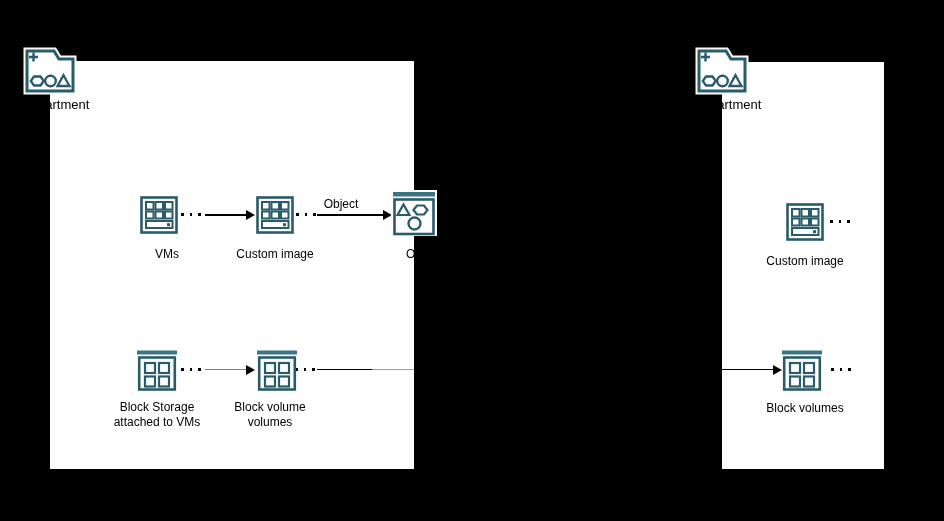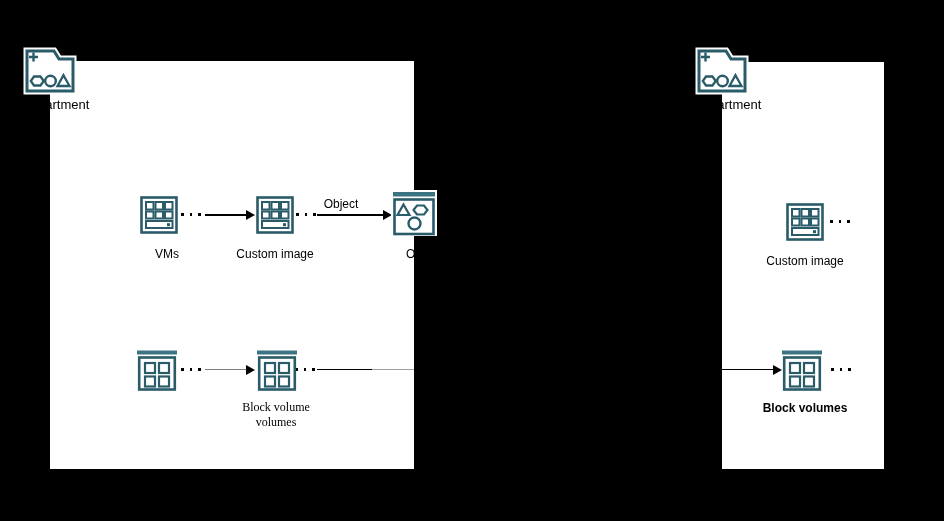--- a/index.html
+++ b/index.html
@@ -197,21 +197,25 @@
     </svg>
   </div>
 
   <div class="lbl comp-lbl" style="left:50px;top:98px;">Compartment</div>
   <div class="lbl comp-lbl" style="left:722px;top:98px;">Compartment</div>
 
   <div class="lbl" style="left:167px;top:247px;">VMs</div>
   <div class="lbl" style="left:275px;top:247px;">Custom image</div>
   <div class="lbl" style="left:414px;top:247px;margin-left:32px;">Object Storage</div>
 
-  <div class="lbl lbl-2line" style="left:276px;top:400px;font-family:Liberation Serif, serif;">
+  <div class="lbl lbl-2line" style="left:157px;top:400px;">
+    <div>Block Storage</div>
+    <div>attached to VMs</div>
+  </div>
+  <div class="lbl lbl-2line" style="left:270px;top:400px;">
     <div>Block volume</div>
     <div>volumes</div>
   </div>
 
   <div class="lbl" style="left:805px;top:254px;">Custom image</div>
-  <div class="lbl" style="left:805px;top:401px;font-weight:bold;">Block volumes</div>
+  <div class="lbl" style="left:805px;top:401px;">Block volumes</div>
 
 </div>
 
 </body></html>

